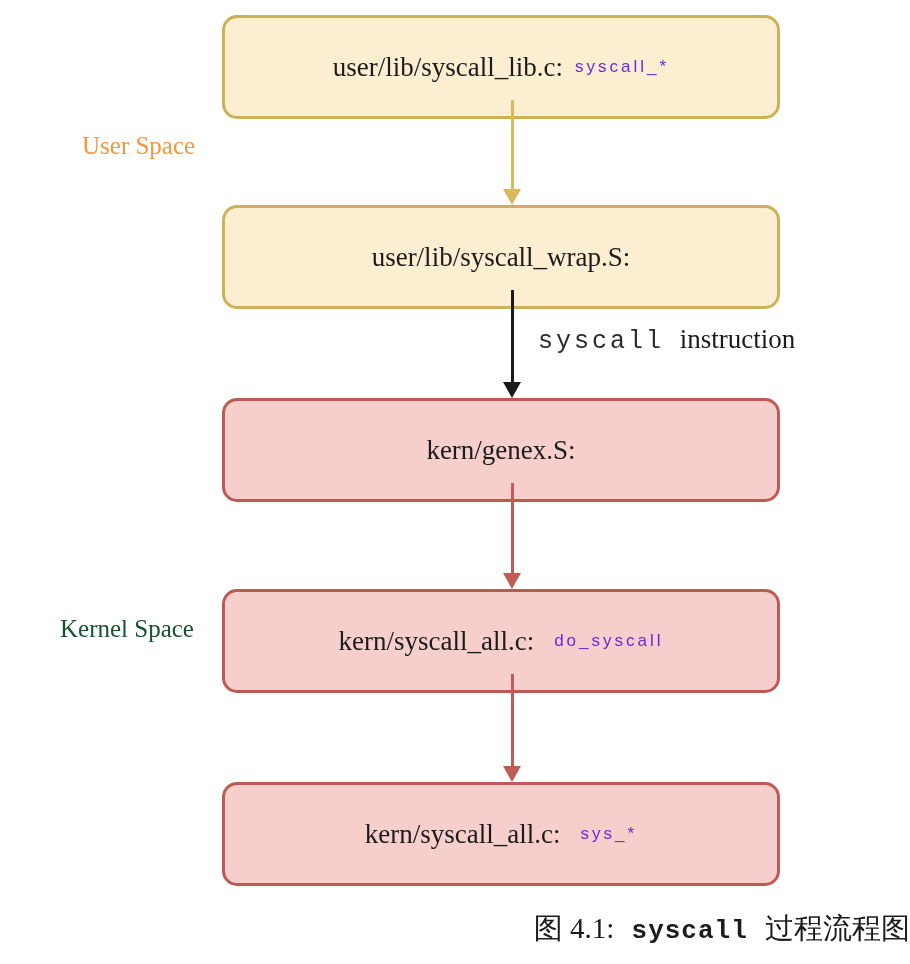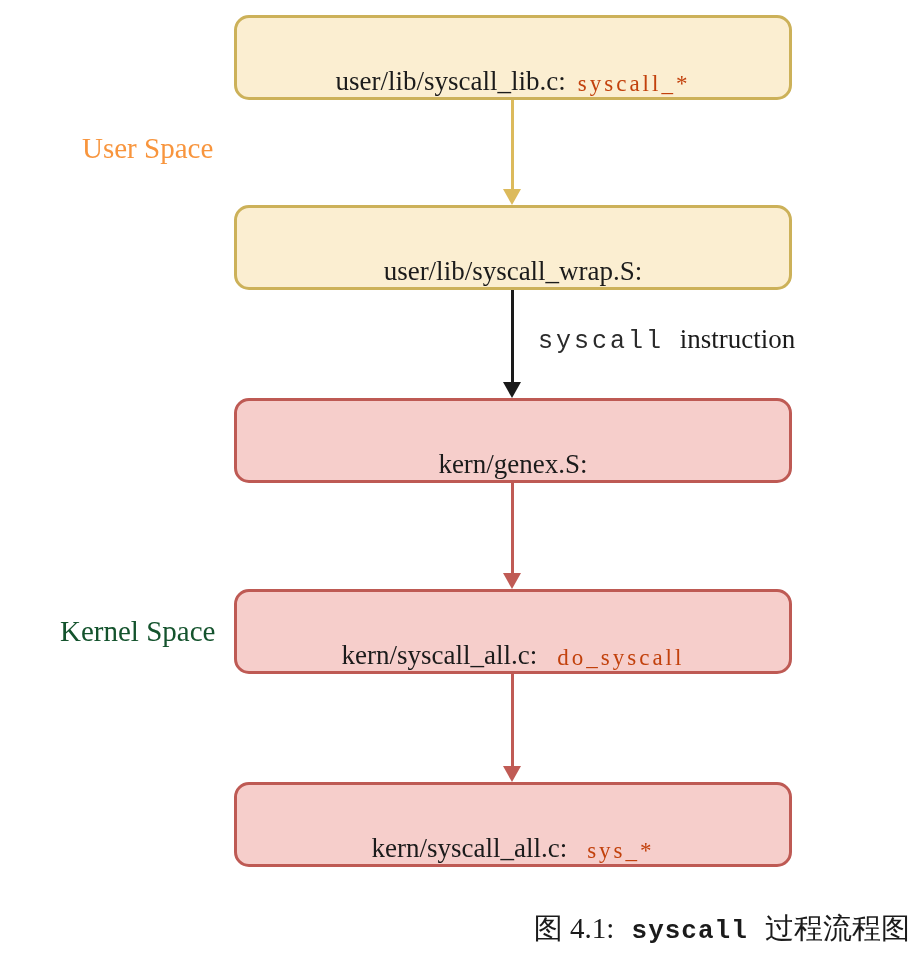--- a/index.html
+++ b/index.html
@@ -9,41 +9,41 @@
     height: 964px;
     background: #ffffff;
     overflow: hidden;
     font-family: "Liberation Serif", serif;
     color: #1b1b1b;
   }
 
   
   .node {
     position: absolute;
-    left: 234px;
+    left: 222px;
     width: 558px;
-    height: 85px;
+    height: 104px;
     box-sizing: border-box;
     border-radius: 15px;
     border: 3px solid;
     display: flex;
-    align-items: flex-end;
+    align-items: center;
     justify-content: center;
     font-size: 27px;
     white-space: nowrap;
   }
   .node.user   { background: #fbeed1; border-color: #ccb159; }
   .node.kernel { background: #f6cecb; border-color: #be5a54; gap: 8px; }
   .node .file  { font-family: "Liberation Serif", serif; }
   .node .symbol {
-    font-family: Liberation Serif, serif;
-    font-size: 23px;
+    font-family: Liberation Sans, sans-serif;
+    font-size: 17px;
     letter-spacing: 3px;
     margin-left: 12px;
-    color: #c2410c;
+    color: #6d28d9;
   }
 
   
   .arrow { position: absolute; left: 503px; width: 18px; }
   .arrow .line {
     position: absolute;
     left: 7.5px; top: 0;
     width: 3px;
     height: calc(100% - 13px);
   }
@@ -74,21 +74,21 @@
     font-family: "Liberation Mono", "DejaVu Sans Mono", monospace;
     font-size: 25px;
     letter-spacing: 3px;
     color: #2b2b2b;
   }
   .edge-label .rest { margin-left: 9px; }
 
   
   .zone-label {
     position: absolute;
-    font-size: 29px;
+    font-size: 25px;
     white-space: nowrap;
   }
   .zone-label.user-zone   { left: 82px; top: 132px; color: #f8953d; }
   .zone-label.kernel-zone { left: 60px; top: 615px; color: #14532d; }
 
   
   .caption {
     position: absolute;
     left: 0; top: 909px;
     width: 100%;

